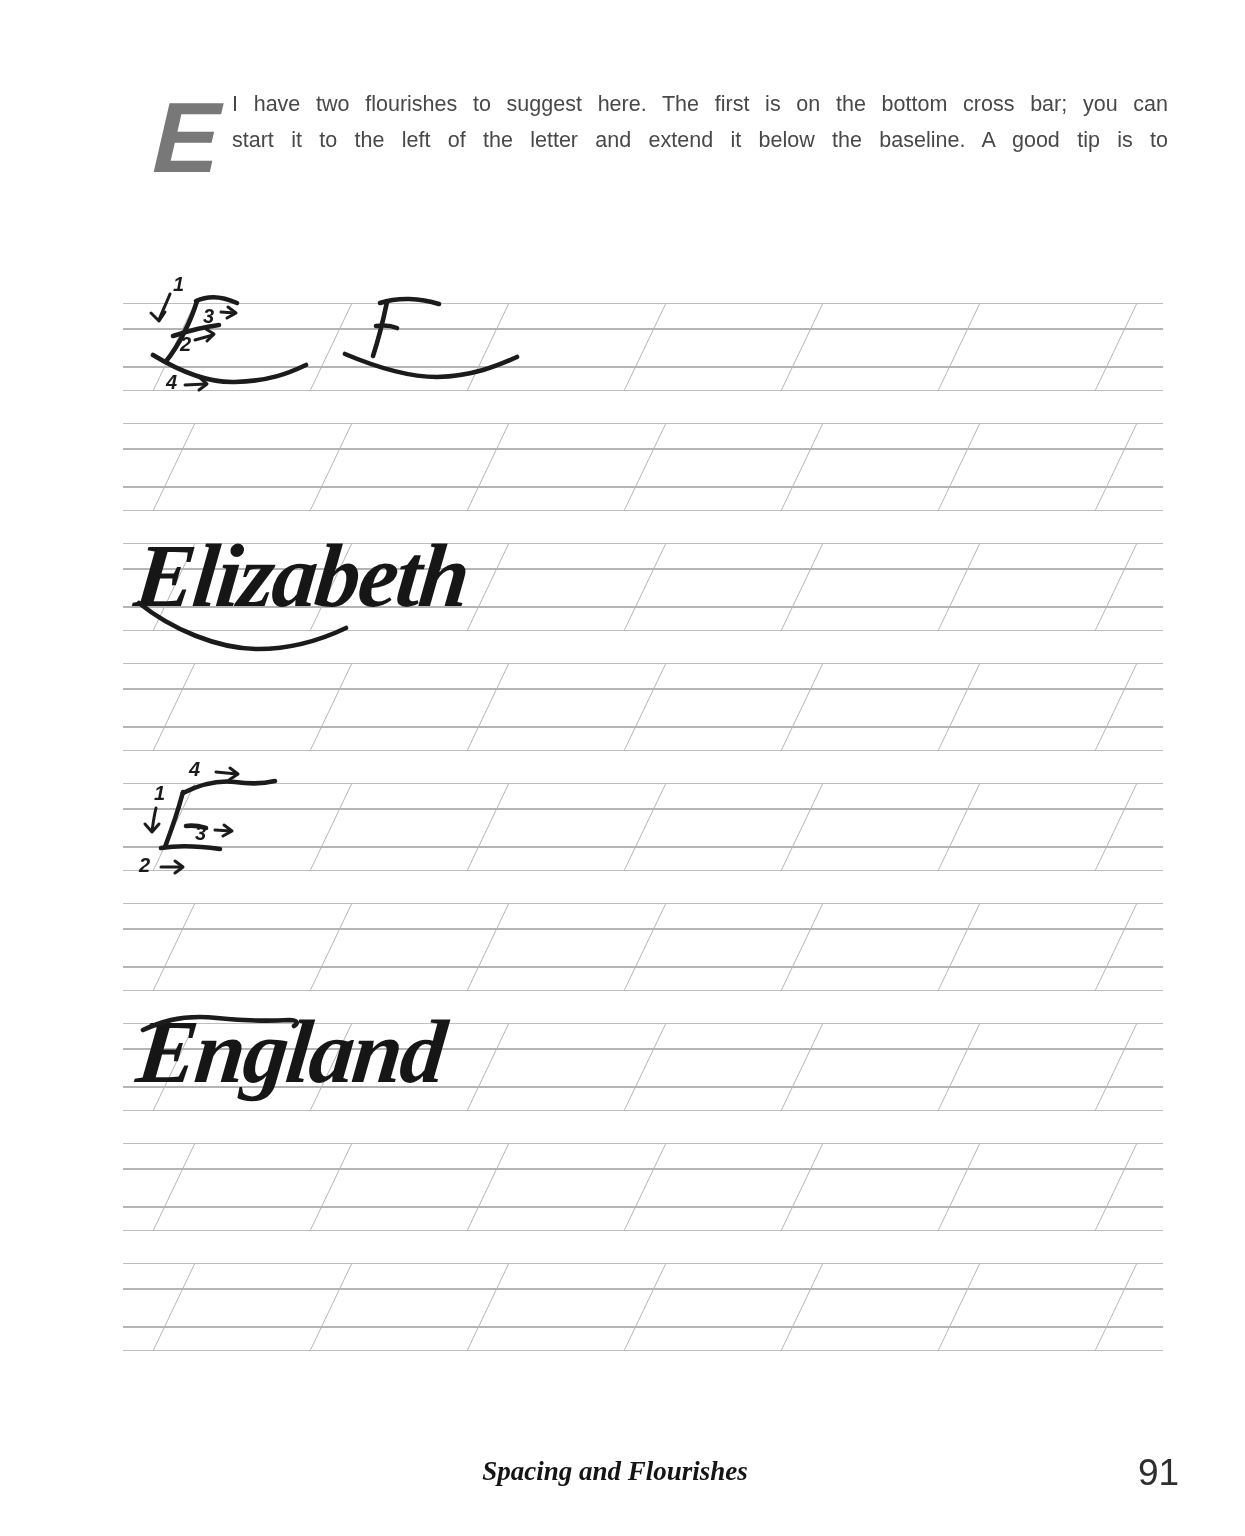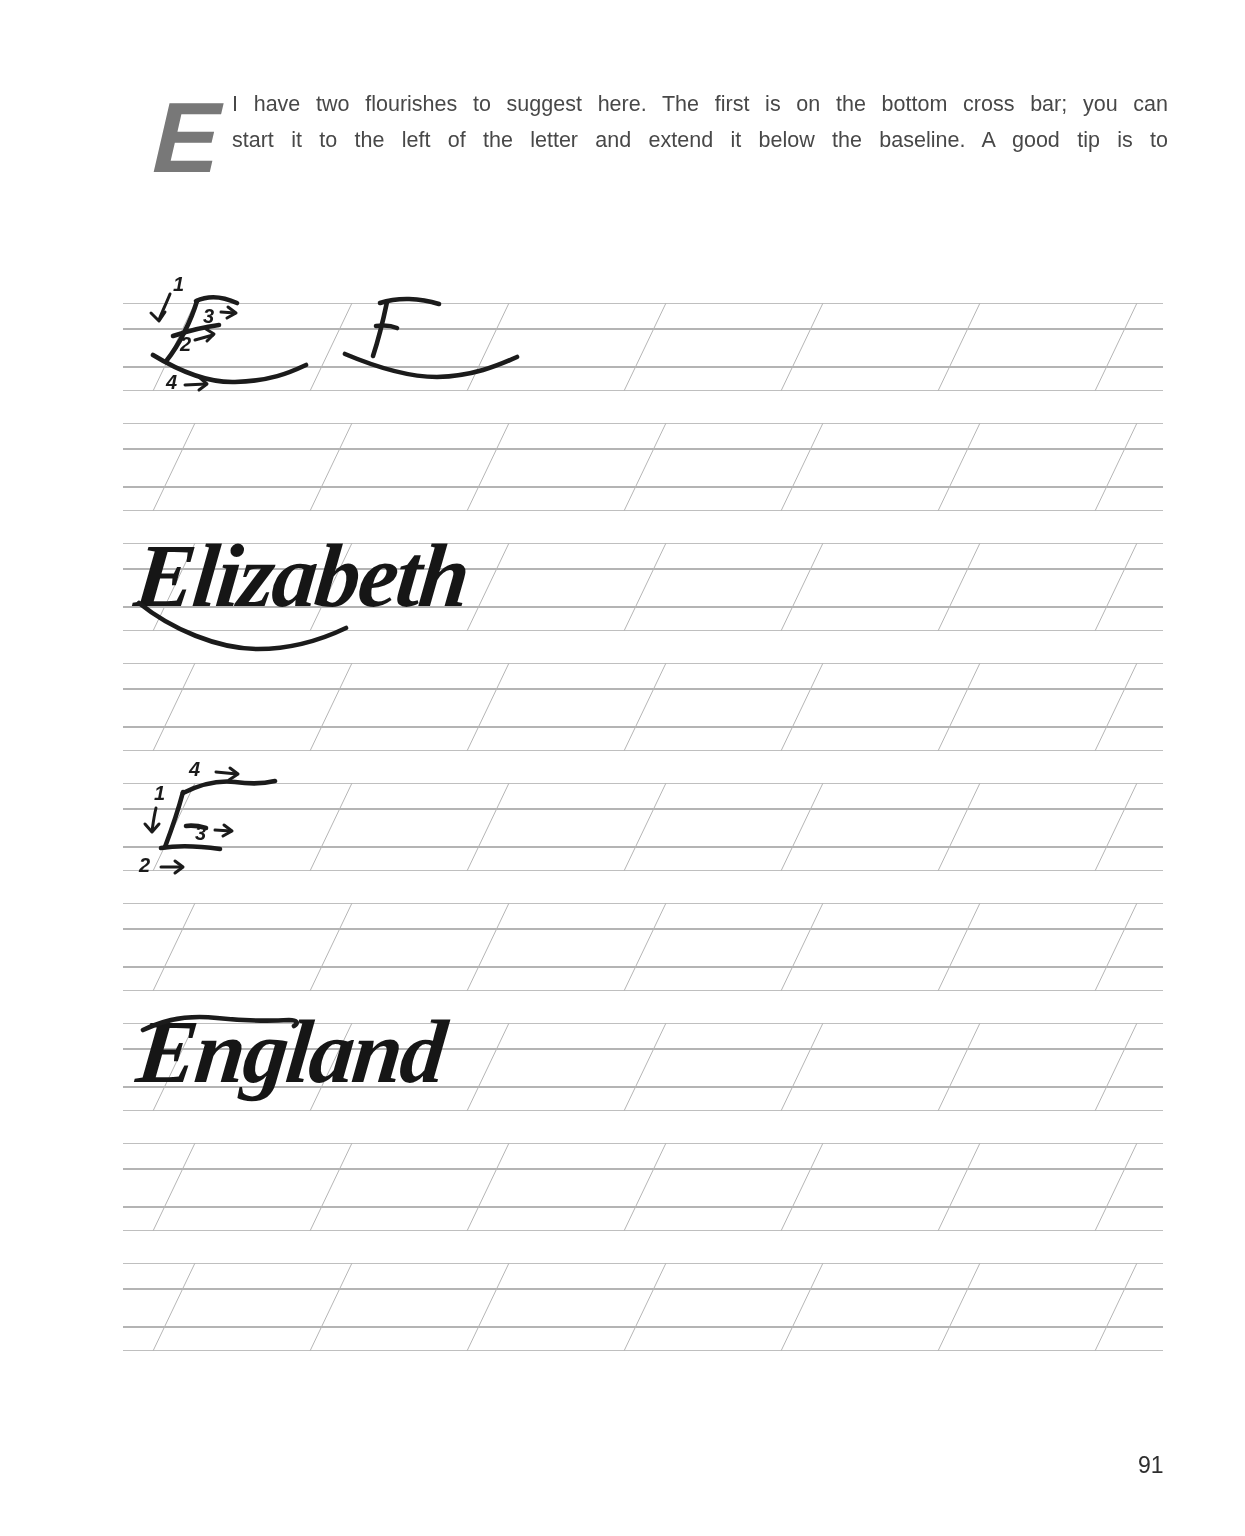--- a/index.html
+++ b/index.html
@@ -60,21 +60,21 @@
   
   .footer-title{
     position:absolute;left:450px;top:1456px;width:330px;
     text-align:center;
     font-family:"Liberation Serif",serif;
     font-style:italic;font-weight:bold;
     font-size:27px;color:#151515;
   }
   .page-number{
     position:absolute;left:1138px;top:1452px;
-    font-size:23px;color:#2e2e2e;
+    font-size:37px;color:#2e2e2e;
   }
 </style>
 </head>
 <body>
 
 <div class="page">
 
   <div class="lesson">
     <div class="dropcap-box">
       <span class="dropcap">E</span>
@@ -289,15 +289,16 @@
         <line class="diag" x1="30" y1="88" x2="72" y2="0"></line>
         <line class="diag" x1="187" y1="88" x2="229" y2="0"></line>
         <line class="diag" x1="344" y1="88" x2="386" y2="0"></line>
         <line class="diag" x1="501" y1="88" x2="543" y2="0"></line>
         <line class="diag" x1="658" y1="88" x2="700" y2="0"></line>
         <line class="diag" x1="815" y1="88" x2="857" y2="0"></line>
         <line class="diag" x1="972" y1="88" x2="1014" y2="0"></line>
       </svg>
     </div>
 
+  <div class="footer-title">Spacing and Flourishes</div>
   <div class="page-number">91</div>
 
 </div>
 
 </body></html>

